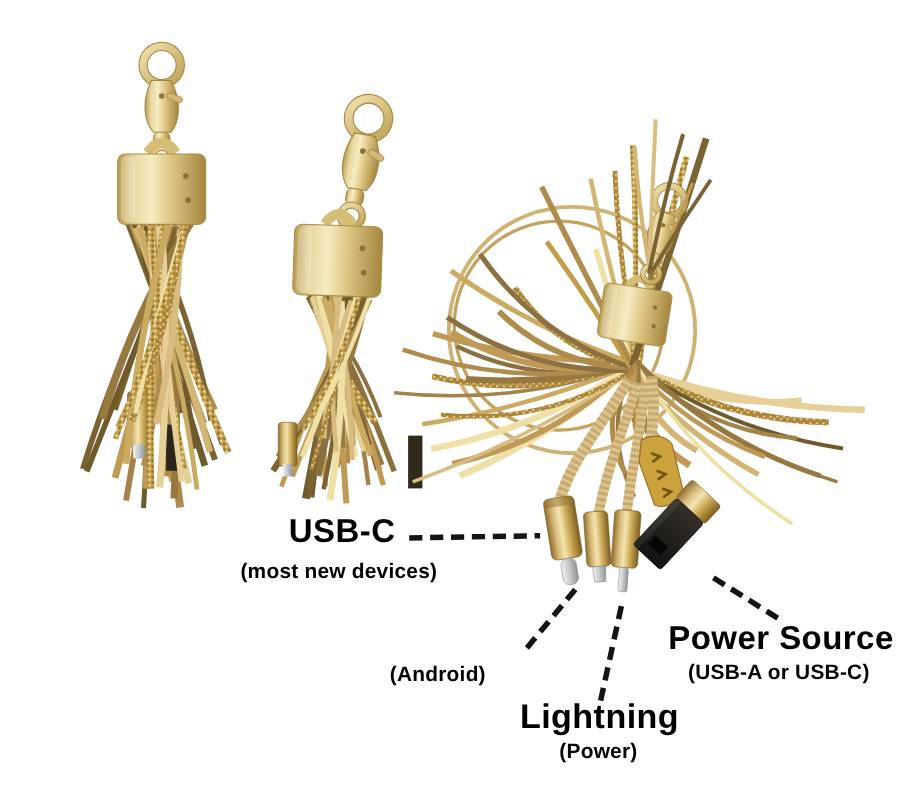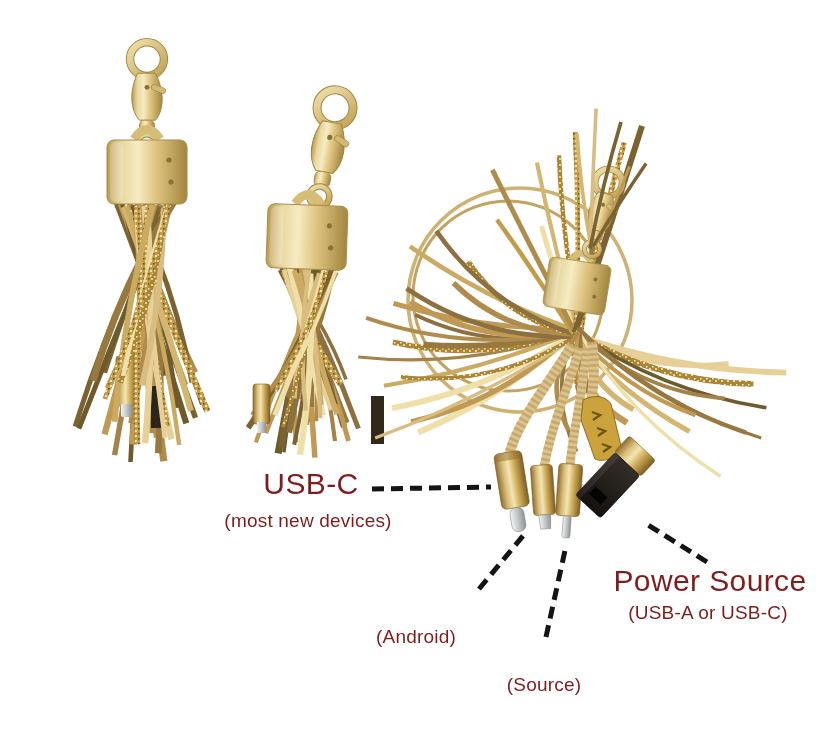--- a/index.html
+++ b/index.html
@@ -1,20 +1,20 @@
 <!DOCTYPE html>
 <html><head>
 <meta charset="utf-8">
 <style>
   html,body{margin:0;padding:0;background:#ffffff;}
   .stage{position:relative;width:825px;height:733px;background:#ffffff;overflow:hidden;
          font-family:"Liberation Sans",sans-serif;}
   .stage svg{position:absolute;left:0;top:0;}
-  .lbl{position:absolute;transform:translate(-50%,-50%);white-space:nowrap;color:#7f1d1d;
-       font-weight:400;line-height:1;}
+  .lbl{position:absolute;transform:translate(-50%,-50%);white-space:nowrap;color:#000000;
+       font-weight:700;line-height:1;}
   .lbl.t{font-size:30px;letter-spacing:.4px;}
   .lbl.s{font-size:19px;letter-spacing:.2px;}
   path.fr{stroke-linecap:butt;}
 </style>
 </head>
 <body>
 
 <div class="stage">
 <svg width="825" height="733" viewBox="0 0 825 733" xmlns="http://www.w3.org/2000/svg">
   <defs>
@@ -279,19 +279,20 @@
     <path d="M 372,489 L 491,487"></path>
     <path d="M 479,589 L 527,531"></path>
     <path d="M 546,637 L 566,546"></path>
     <path d="M 707,562 L 645,523"></path>
   </g>
 </svg>
 
 <div class="lbl t" style="left:311px;top:484px;">USB-C</div>
 <div class="lbl s" style="left:308px;top:520px;text-align:center;">(most new devices)</div>
 
-<div class="lbl s" style="left:398px;top:636px;margin-left:18px;">(Android)</div>
-
-<div class="lbl s" style="left:544px;top:684px;">(Source)</div>
+<div class="lbl s" style="left:398px;top:614px;">(Android)</div>
+
+<div class="lbl t" style="left:545px;top:651px;font-size:31px;">Lightning</div>
+<div class="lbl s" style="left:544px;top:684px;">(Power)</div>
 
 <div class="lbl s" style="left:708px;top:612px;">(USB-A or USB-C)</div>
 <div class="lbl t" style="left:710px;top:581px;">Power Source</div>
 </div>
 
 </body></html>

